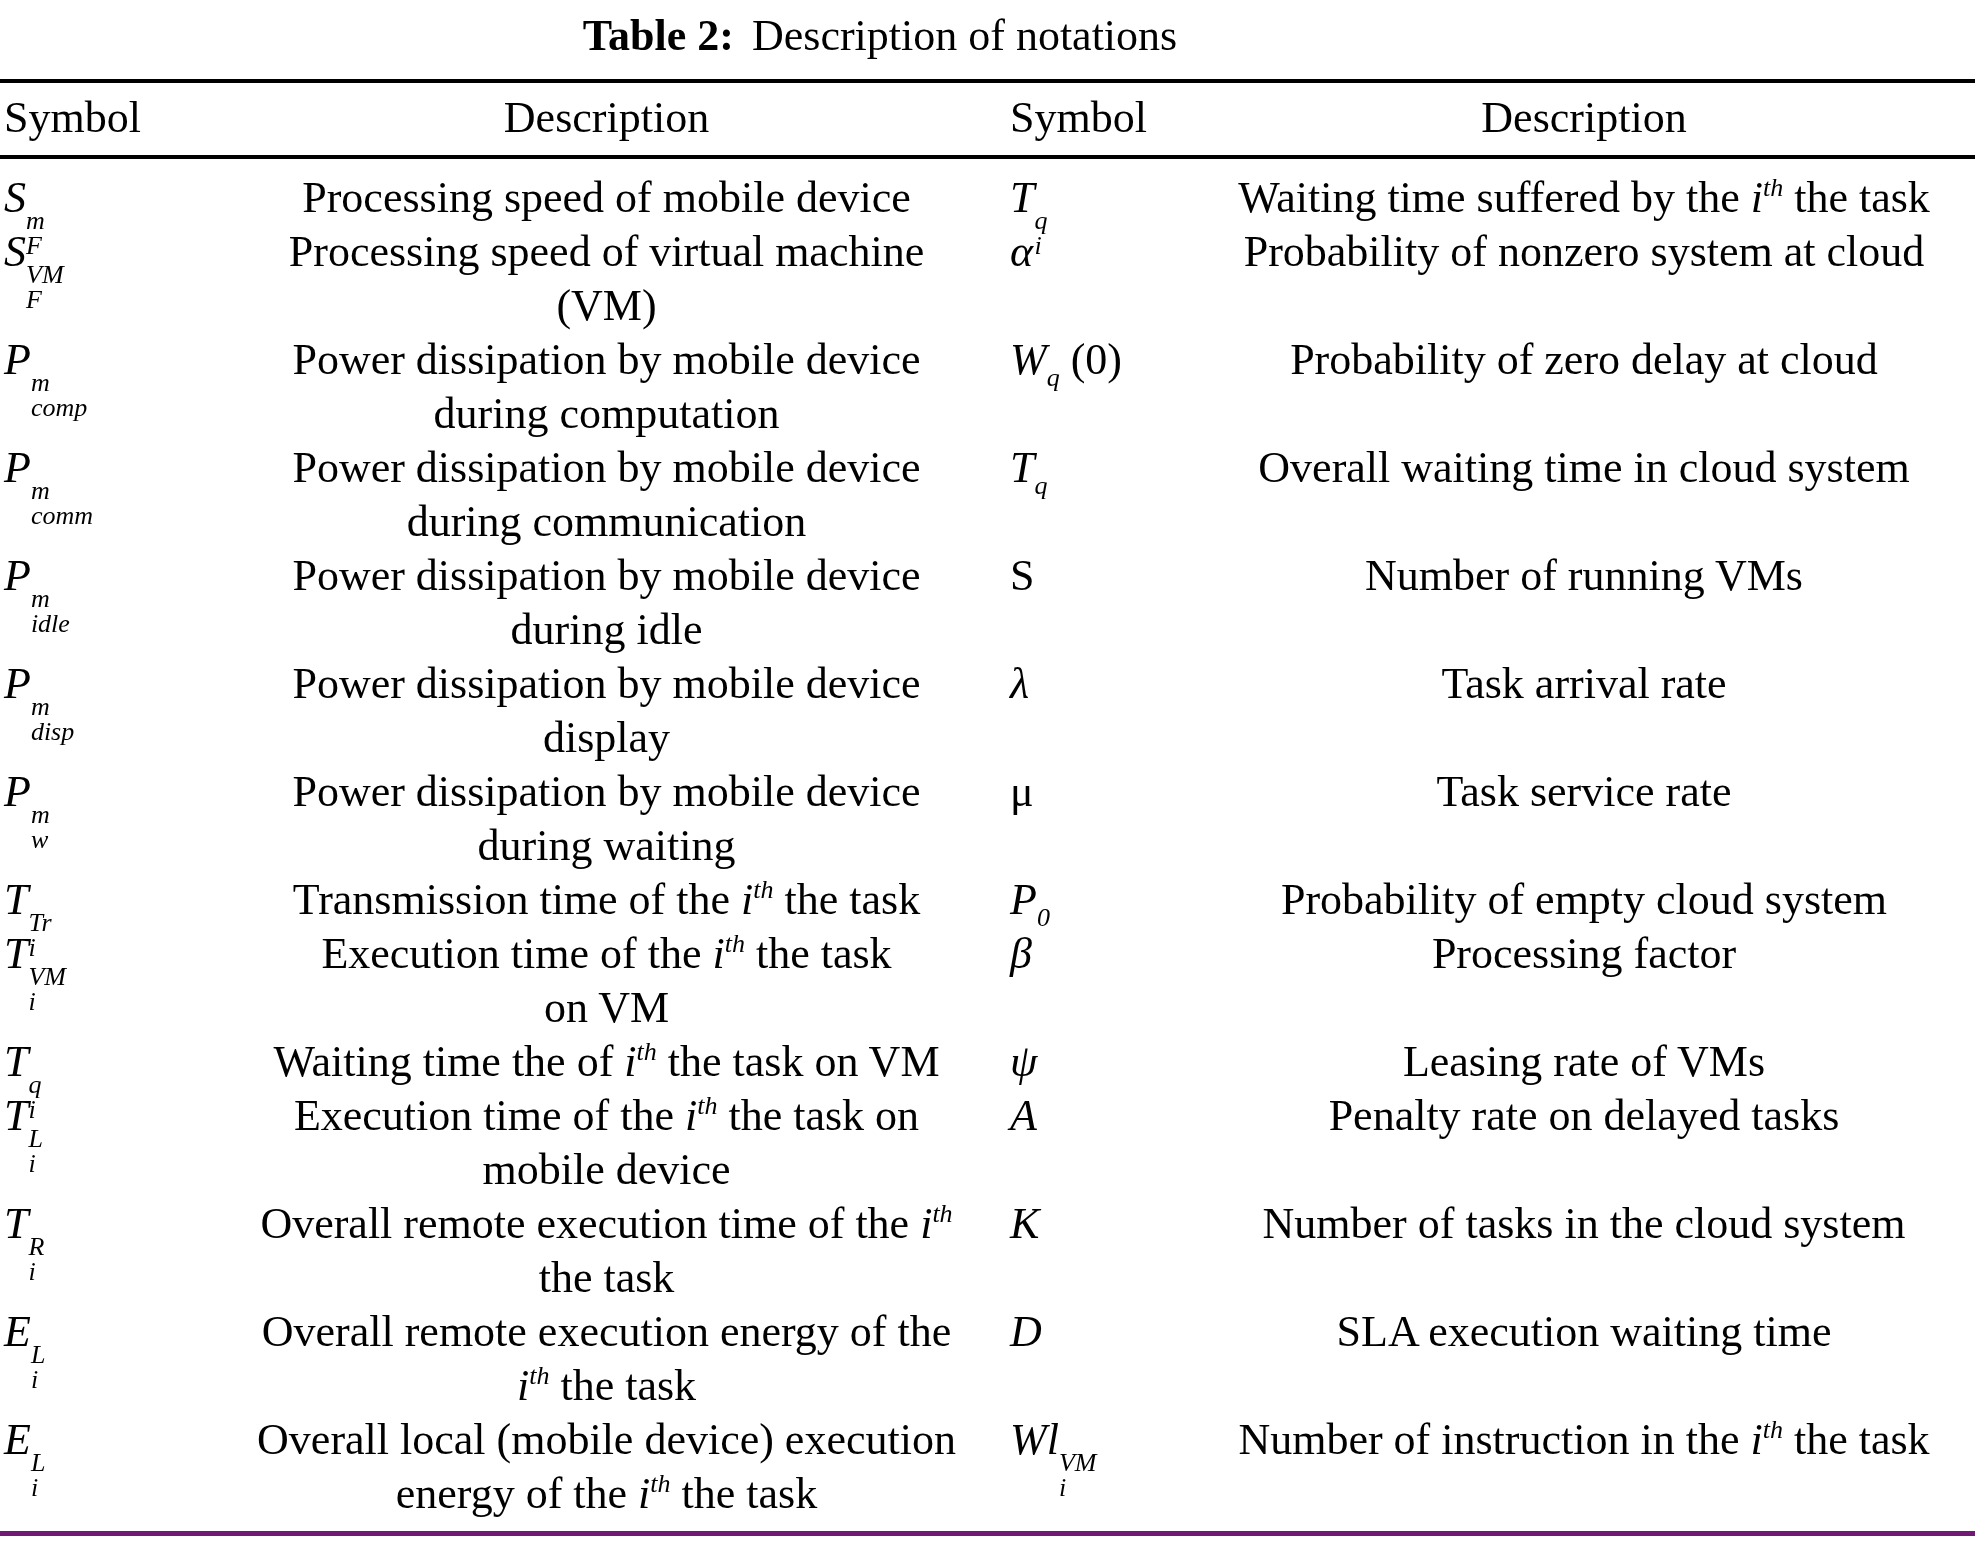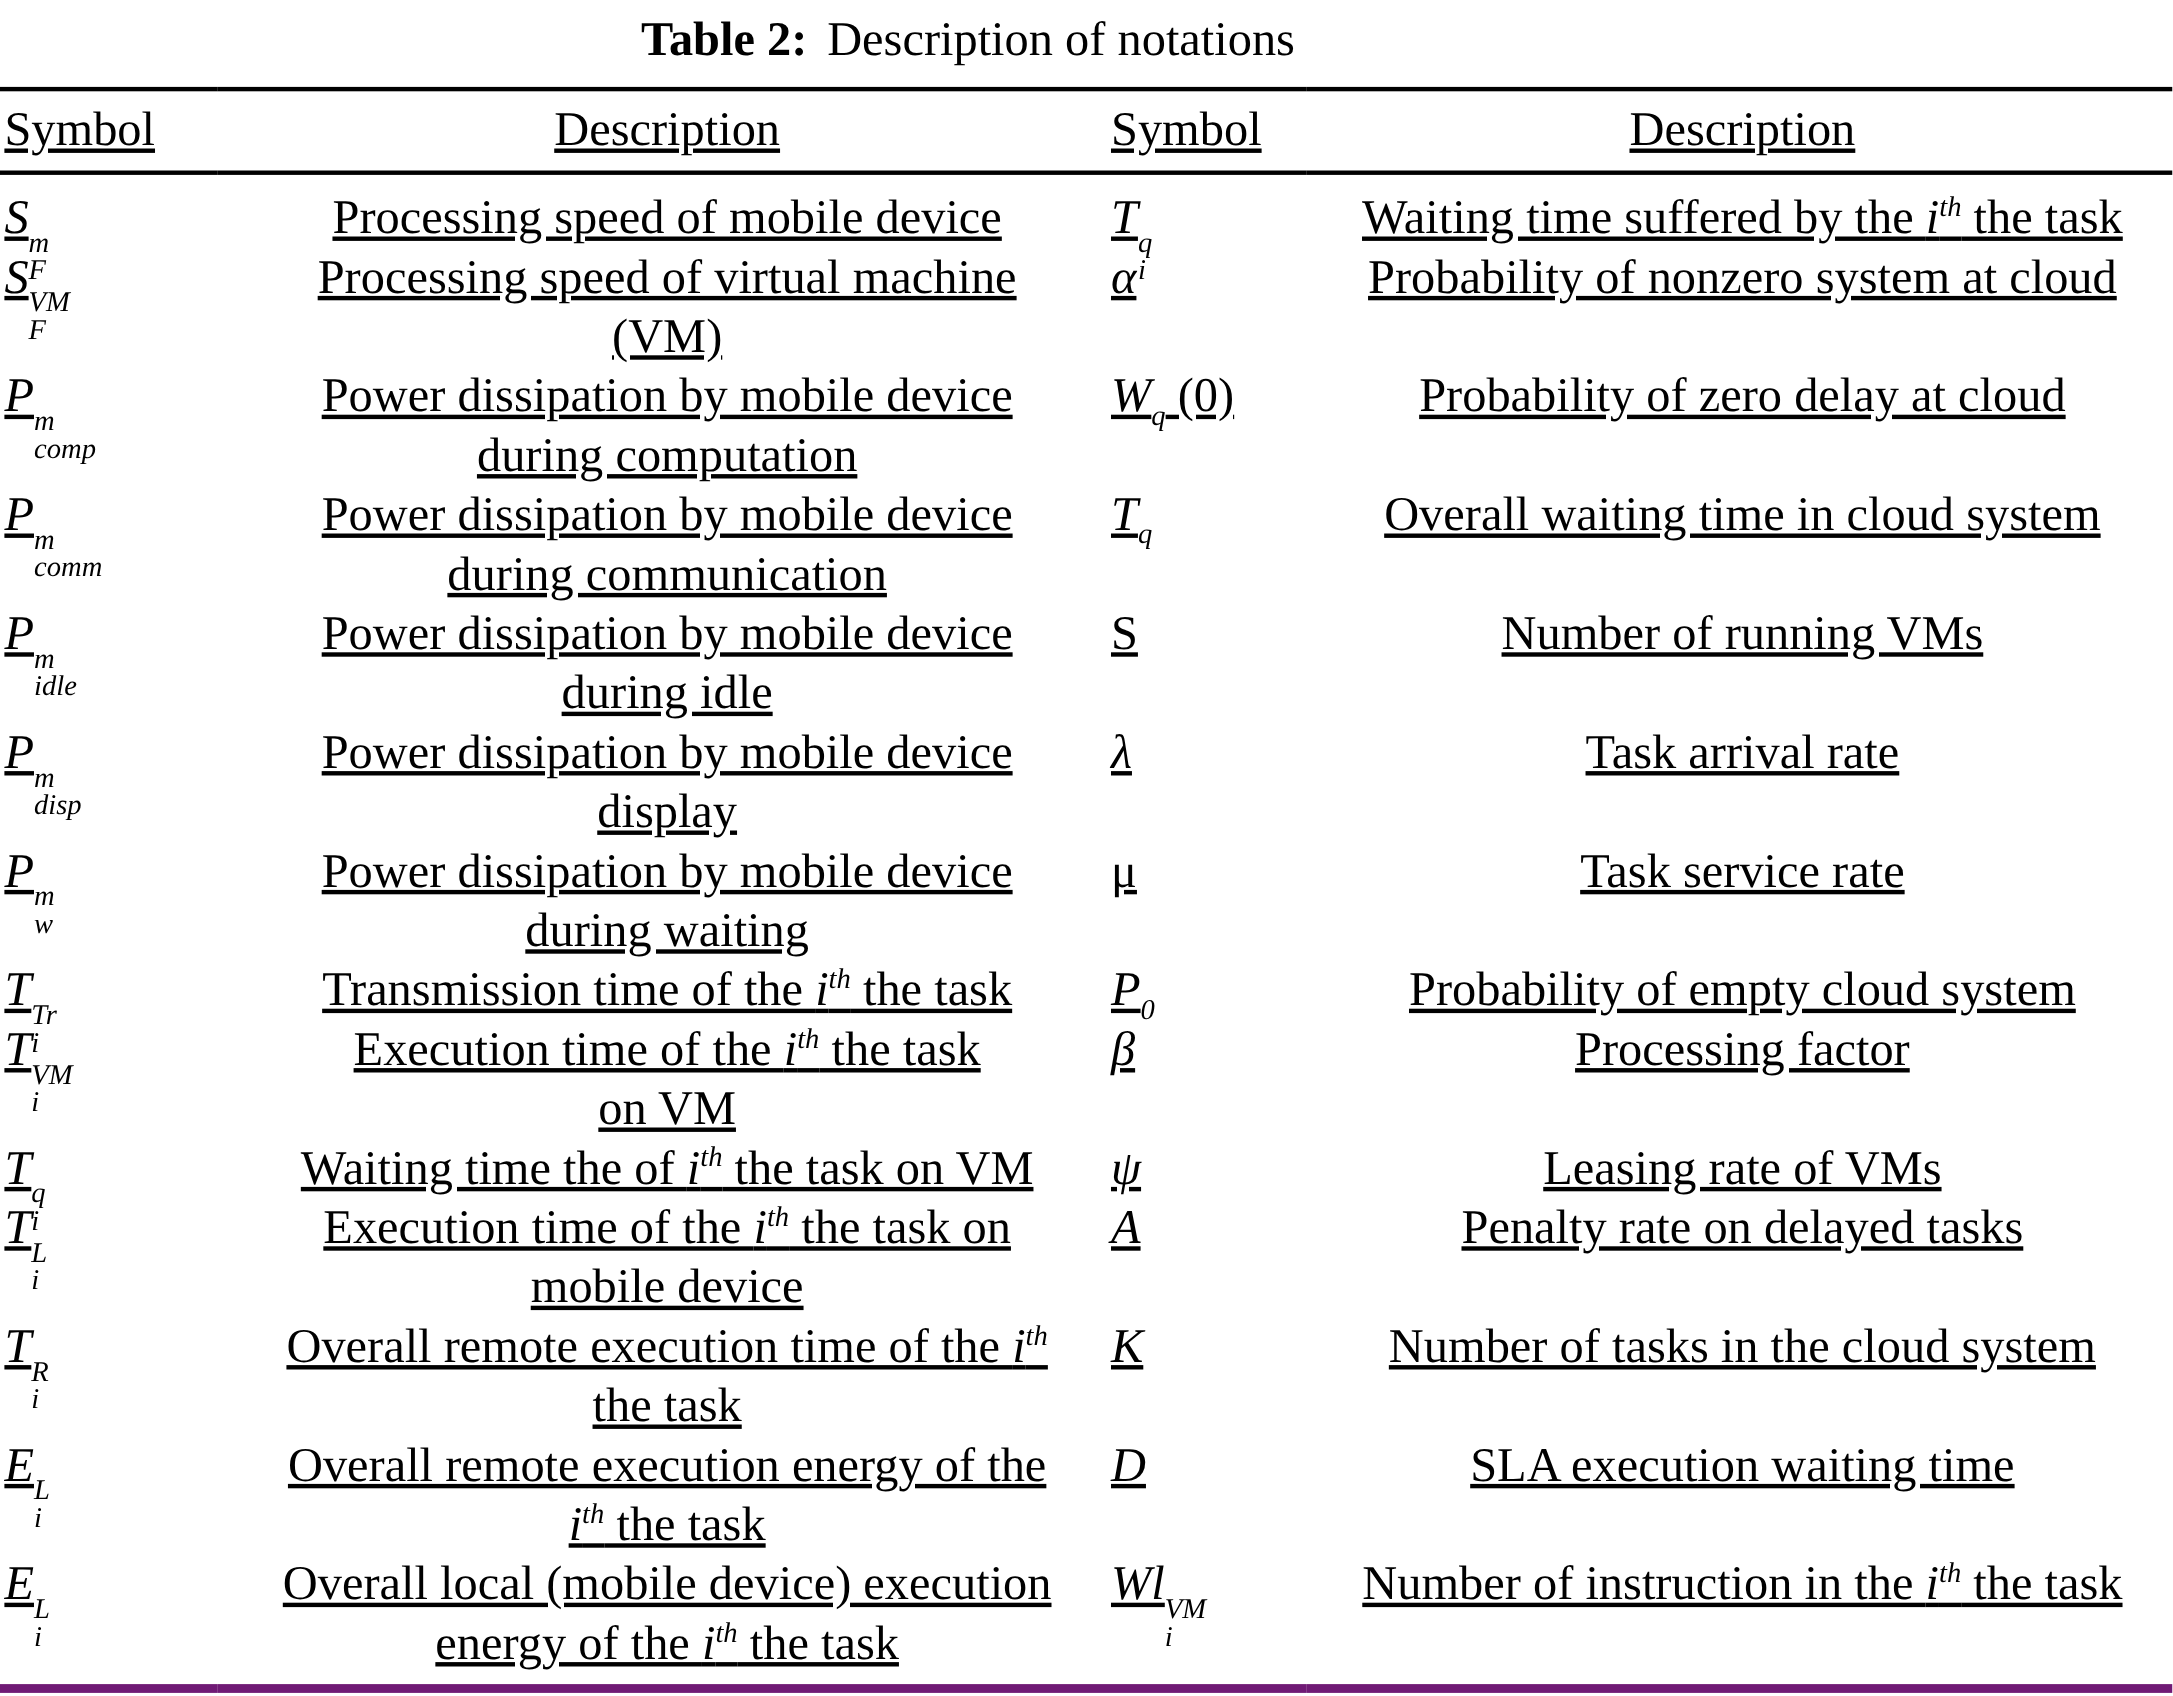--- a/index.html
+++ b/index.html
@@ -9,21 +9,21 @@
 
   
   .caption{margin:8px 0 0 0;text-align:center;font-size:44px;line-height:56px;
            padding-right:215px;}
   .caption .cap-label{font-weight:bold;}
   .caption .cap-text{font-weight:normal;}
   .cap-gap{display:inline-block;width:18px;}
 
   
   table.notations{border-collapse:collapse;table-layout:fixed;width:1975px;
-                  margin-top:15px;border-top:4px solid #000;border-bottom:8px solid #701a75;text-decoration:underline;}
+                  margin-top:15px;border-top:4px solid #000;border-bottom:5px solid #701a75;}
   col.c-sym-l{width:198px;} col.c-desc-l{width:812px;}
   col.c-sym-r{width:178px;} col.c-desc-r{width:787px;}
 
   thead tr{border-bottom:4px solid #000;}
   th{font-weight:normal;text-align:left;font-size:44px;line-height:50px;
      padding:10px 0 12px 0;}
   th.first, td.first{padding-left:4px;}
   th.descpad, td.descpad{padding-left:5px;text-align:center;}
 
   td{vertical-align:top;font-size:44px;padding:0;}

